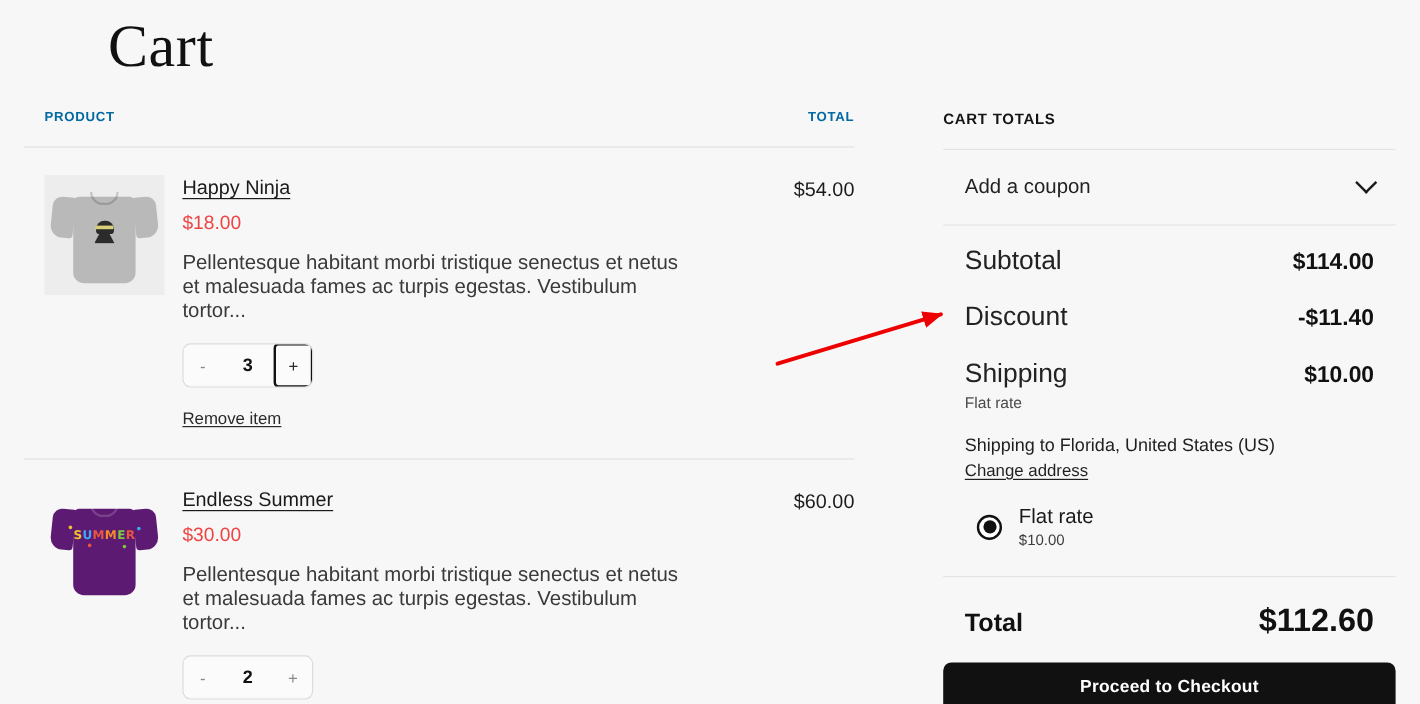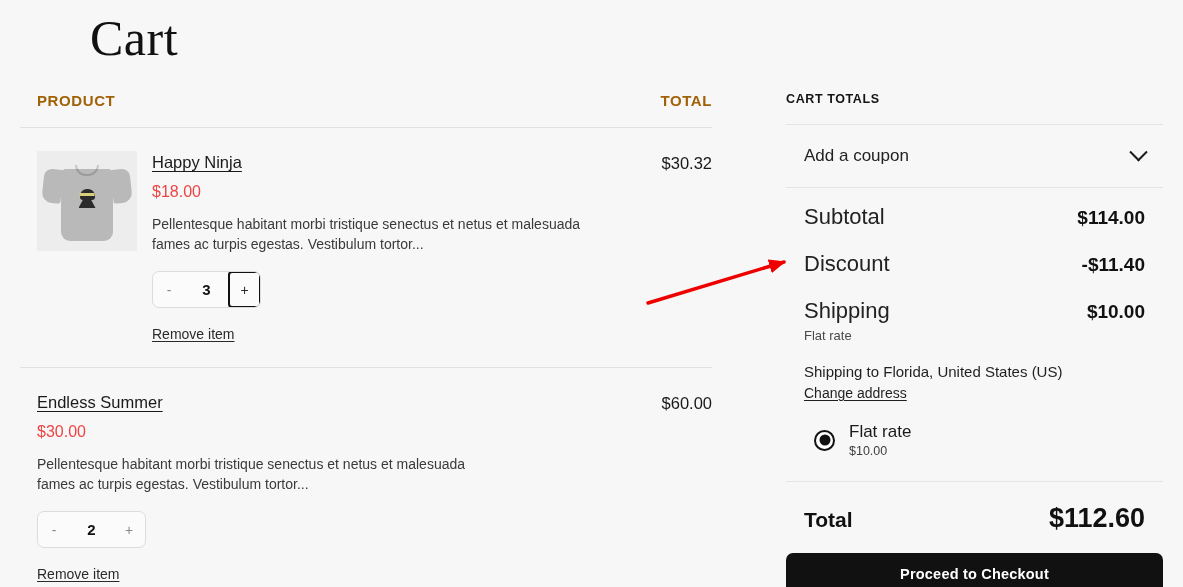--- a/index.html
+++ b/index.html
@@ -36,24 +36,24 @@
     position: absolute;
     left: 20px;
     top: 92px;
     width: 692px;
   }
 
   .col-head {
     display: flex;
     justify-content: space-between;
     align-items: flex-start;
-    font-size: 15px;
+    font-size: 11px;
     font-weight: bold;
     letter-spacing: 0.6px;
-    color: #a16207;
+    color: #0369a1;
     padding: 0 0 18px 17px;
   }
   .col-head .th-total { padding-right: 0; }
 
   .rule { height: 1px; background: #e2e2e2; width: 100%; }
 
   .cart-row {
     display: flex;
     align-items: flex-start;
     padding: 23px 0 24px 17px;
@@ -138,21 +138,21 @@
     display: inline-block;
     margin-bottom: 11px;
     cursor: pointer;
   }
   .item-price {
     font-size: 16px;
     color: #ef4444;
     margin-bottom: 13px;
   }
   .item-desc {
-    font-size: 14px;
+    font-size: 17px;
     line-height: 20px;
     color: #3a3a3a;
     max-width: 430px;
     margin-bottom: 17px;
   }
 
   .qty {
     display: inline-flex;
     align-items: stretch;
     border: 1px solid #dcdcdc;
@@ -363,26 +363,41 @@
 
       <div class="qty">
         <button class="qty-btn">-</button>
         <span class="qty-val">3</span>
         <button class="qty-btn focused">+</button>
       </div>
 
       <div><a class="remove-link">Remove item</a></div>
     </div>
 
-    <div class="item-total">$30.32</div>
+    <div class="item-total">$54.00</div>
   </div>
 
   <div class="rule"></div>
 
   <div class="cart-row">
+    <div class="thumb plain">
+      <div class="tee tee-purple">
+        <div class="tee-sleeve l"></div>
+        <div class="tee-sleeve r"></div>
+        <div class="tee-body"></div>
+        <div class="tee-collar"></div>
+        <div class="summer">
+          <i class="c1">S</i><i class="c3">U</i><i class="c2">M</i><i class="c4">M</i><i class="c5">E</i><i class="c2">R</i>
+          <span class="dot" style="background:#f2c12e; left:-4px; top:-4px;"></span>
+          <span class="dot" style="background:#3fa9f5; right:-4px; top:-3px;"></span>
+          <span class="dot" style="background:#e8563f; left:12px; top:11px;"></span>
+          <span class="dot" style="background:#7ac943; right:8px; top:12px;"></span>
+        </div>
+      </div>
+    </div>
 
     <div class="item-main">
       <a class="item-name">Endless Summer</a>
       <div class="item-price">$30.00</div>
       <div class="item-desc">Pellentesque habitant morbi tristique senectus et netus et malesuada fames ac turpis egestas. Vestibulum tortor...</div>
 
       <div class="qty">
         <button class="qty-btn">-</button>
         <span class="qty-val">2</span>
         <button class="qty-btn">+</button>

